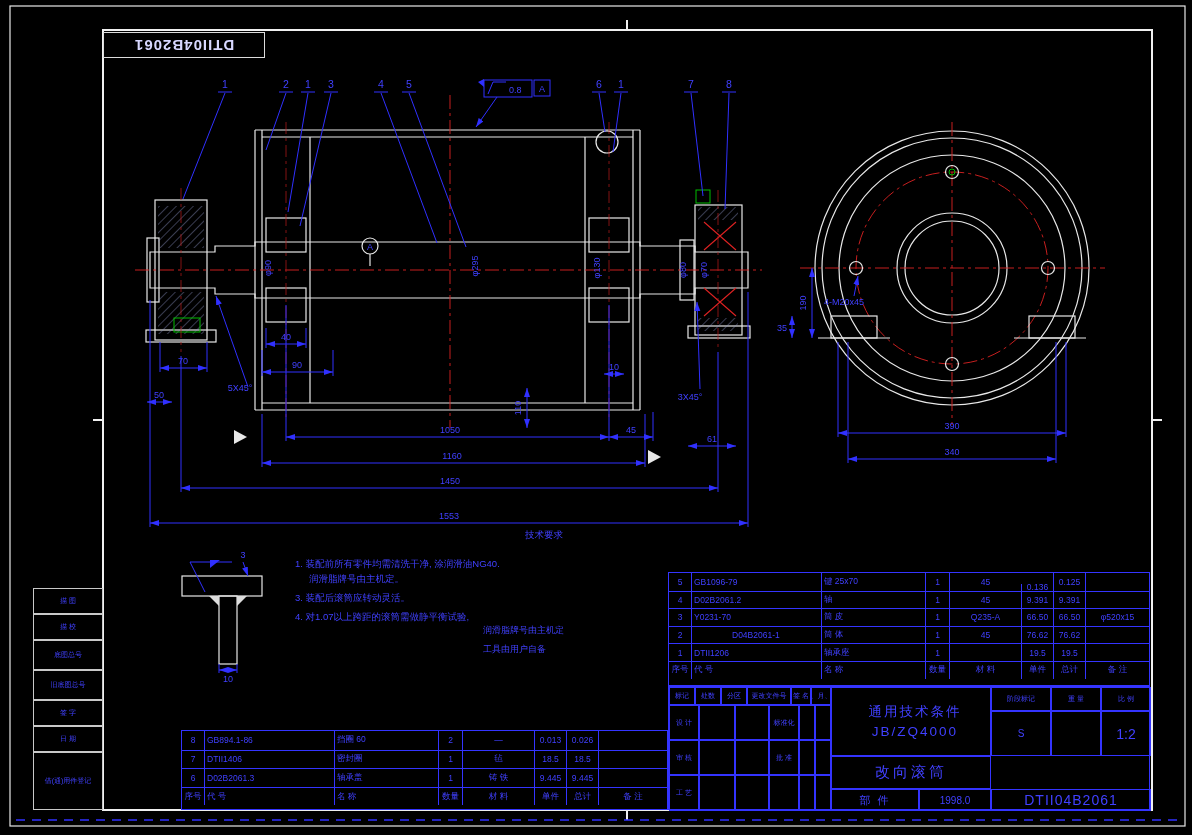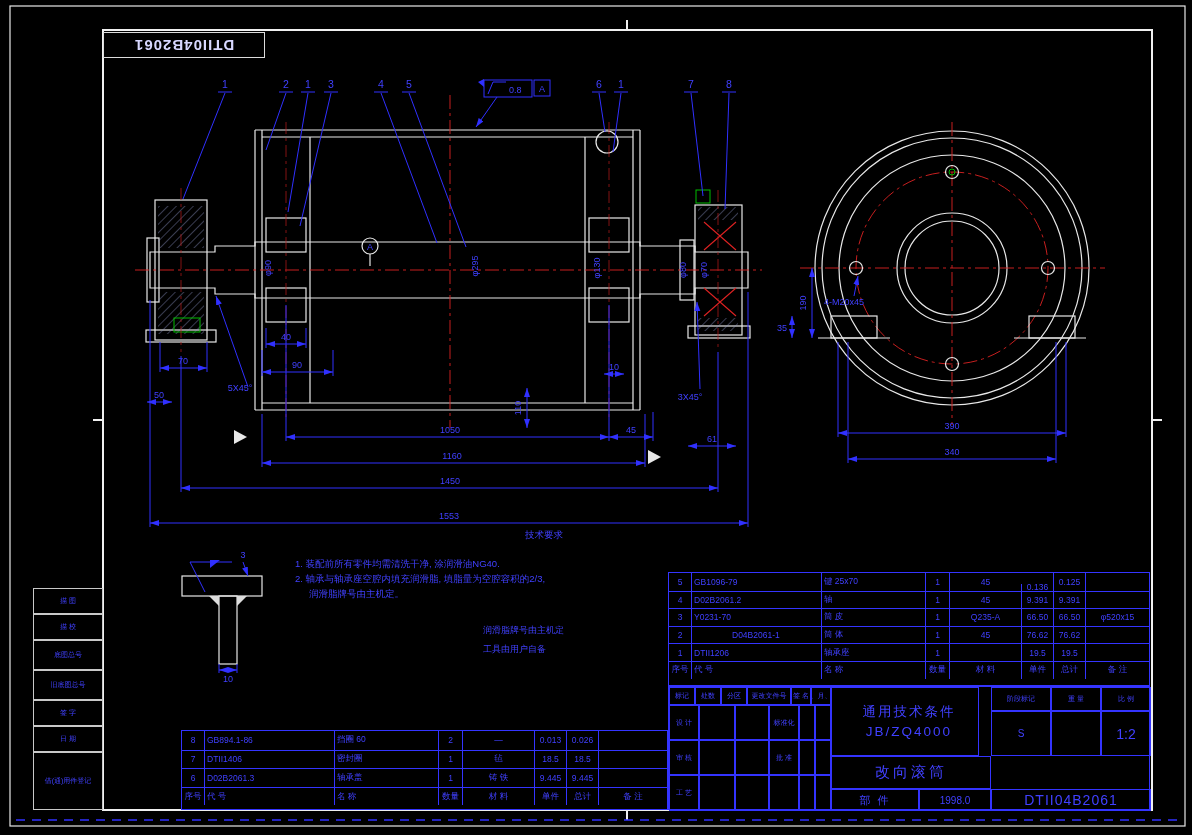--- a/index.html
+++ b/index.html
@@ -269,22 +269,23 @@
 <div class="mbox abs" style="top:614px;height:26px;">描 校</div>
 <div class="mbox abs" style="top:640px;height:30px;">底图总号</div>
 <div class="mbox abs" style="top:670px;height:30px;">旧底图总号</div>
 <div class="mbox abs" style="top:700px;height:26px;">签 字</div>
 <div class="mbox abs" style="top:726px;height:26px;">日 期</div>
 <div class="mbox abs" style="top:752px;height:58px;">借(通)用件登记</div>
 
 <span id="notes-title" class="abs">技术要求</span>
 <div id="notes" class="abs">
   <div>1. 装配前所有零件均需清洗干净, 涂润滑油NG40.</div>
-  <div>2. 轴承与轴承座空腔内填充润滑脂, 填脂量为空腔容积的2/3,</div>
   <div class="indent">润滑脂牌号由主机定。</div>
+  <div class="gap">3. 装配后滚筒应转动灵活。</div>
+  <div class="gap">4. 对1.07以上跨距的滚筒需做静平衡试验,</div>
 </div>
 <span class="sidenote abs" style="left:483px;top:624px;">润滑脂牌号由主机定</span>
 <span class="sidenote abs" style="left:483px;top:643px;">工具由用户自备</span>
 
 <div class="btable abs" id="bom-upper" style="left:668px;top:572px;width:482px;height:114px;">
       <div class="trow" style="height: 17.6px;">
         <div class="tcell" style="width: 22px;">5</div>
         <div class="tcell tl" style="width: 130px;">GB1096-79</div>
         <div class="tcell tl" style="width: 104px;">键 25x70</div>
         <div class="tcell" style="width: 24px;">1</div>
@@ -409,21 +410,21 @@
   <div class="cell" style="left:100px;top:53px;width:30px;height:35px;">批 准</div>
   <div class="cell" style="left:130px;top:53px;width:16px;height:35px;"></div>
   <div class="cell" style="left:146px;top:53px;width:16px;height:35px;"></div>
   <div class="cell" style="left:0;top:88px;width:30px;height:36px;">工 艺</div>
   <div class="cell" style="left:30px;top:88px;width:36px;height:36px;"></div>
   <div class="cell" style="left:66px;top:88px;width:34px;height:36px;"></div>
   <div class="cell" style="left:100px;top:88px;width:30px;height:36px;"></div>
   <div class="cell" style="left:130px;top:88px;width:16px;height:36px;"></div>
   <div class="cell" style="left:146px;top:88px;width:16px;height:36px;"></div>
 
-  <div class="cell spec" style="left:162px;top:0;width:148px;height:69px;padding-left:8px;">
+  <div class="cell spec" style="left:162px;top:0;width:160px;height:69px;padding-left:8px;">
     <div>通用技术条件</div>
     <div>JB/ZQ4000</div>
   </div>
   <div class="cell med" style="left:162px;top:69px;width:160px;height:33px;text-align:center;">改向滚筒</div>
   <div class="cell" style="left:162px;top:102px;width:88px;height:22px;font-size:11px;letter-spacing:2px;">部  件</div>
   <div class="cell" style="left:250px;top:102px;width:72px;height:22px;font-size:10px;">1998.0</div>
 
   <div class="cell" style="left:322px;top:0;width:60px;height:24px;">阶段标记</div>
   <div class="cell" style="left:382px;top:0;width:50px;height:24px;">重 量</div>
   <div class="cell" style="left:432px;top:0;width:50px;height:24px;">比 例</div>

